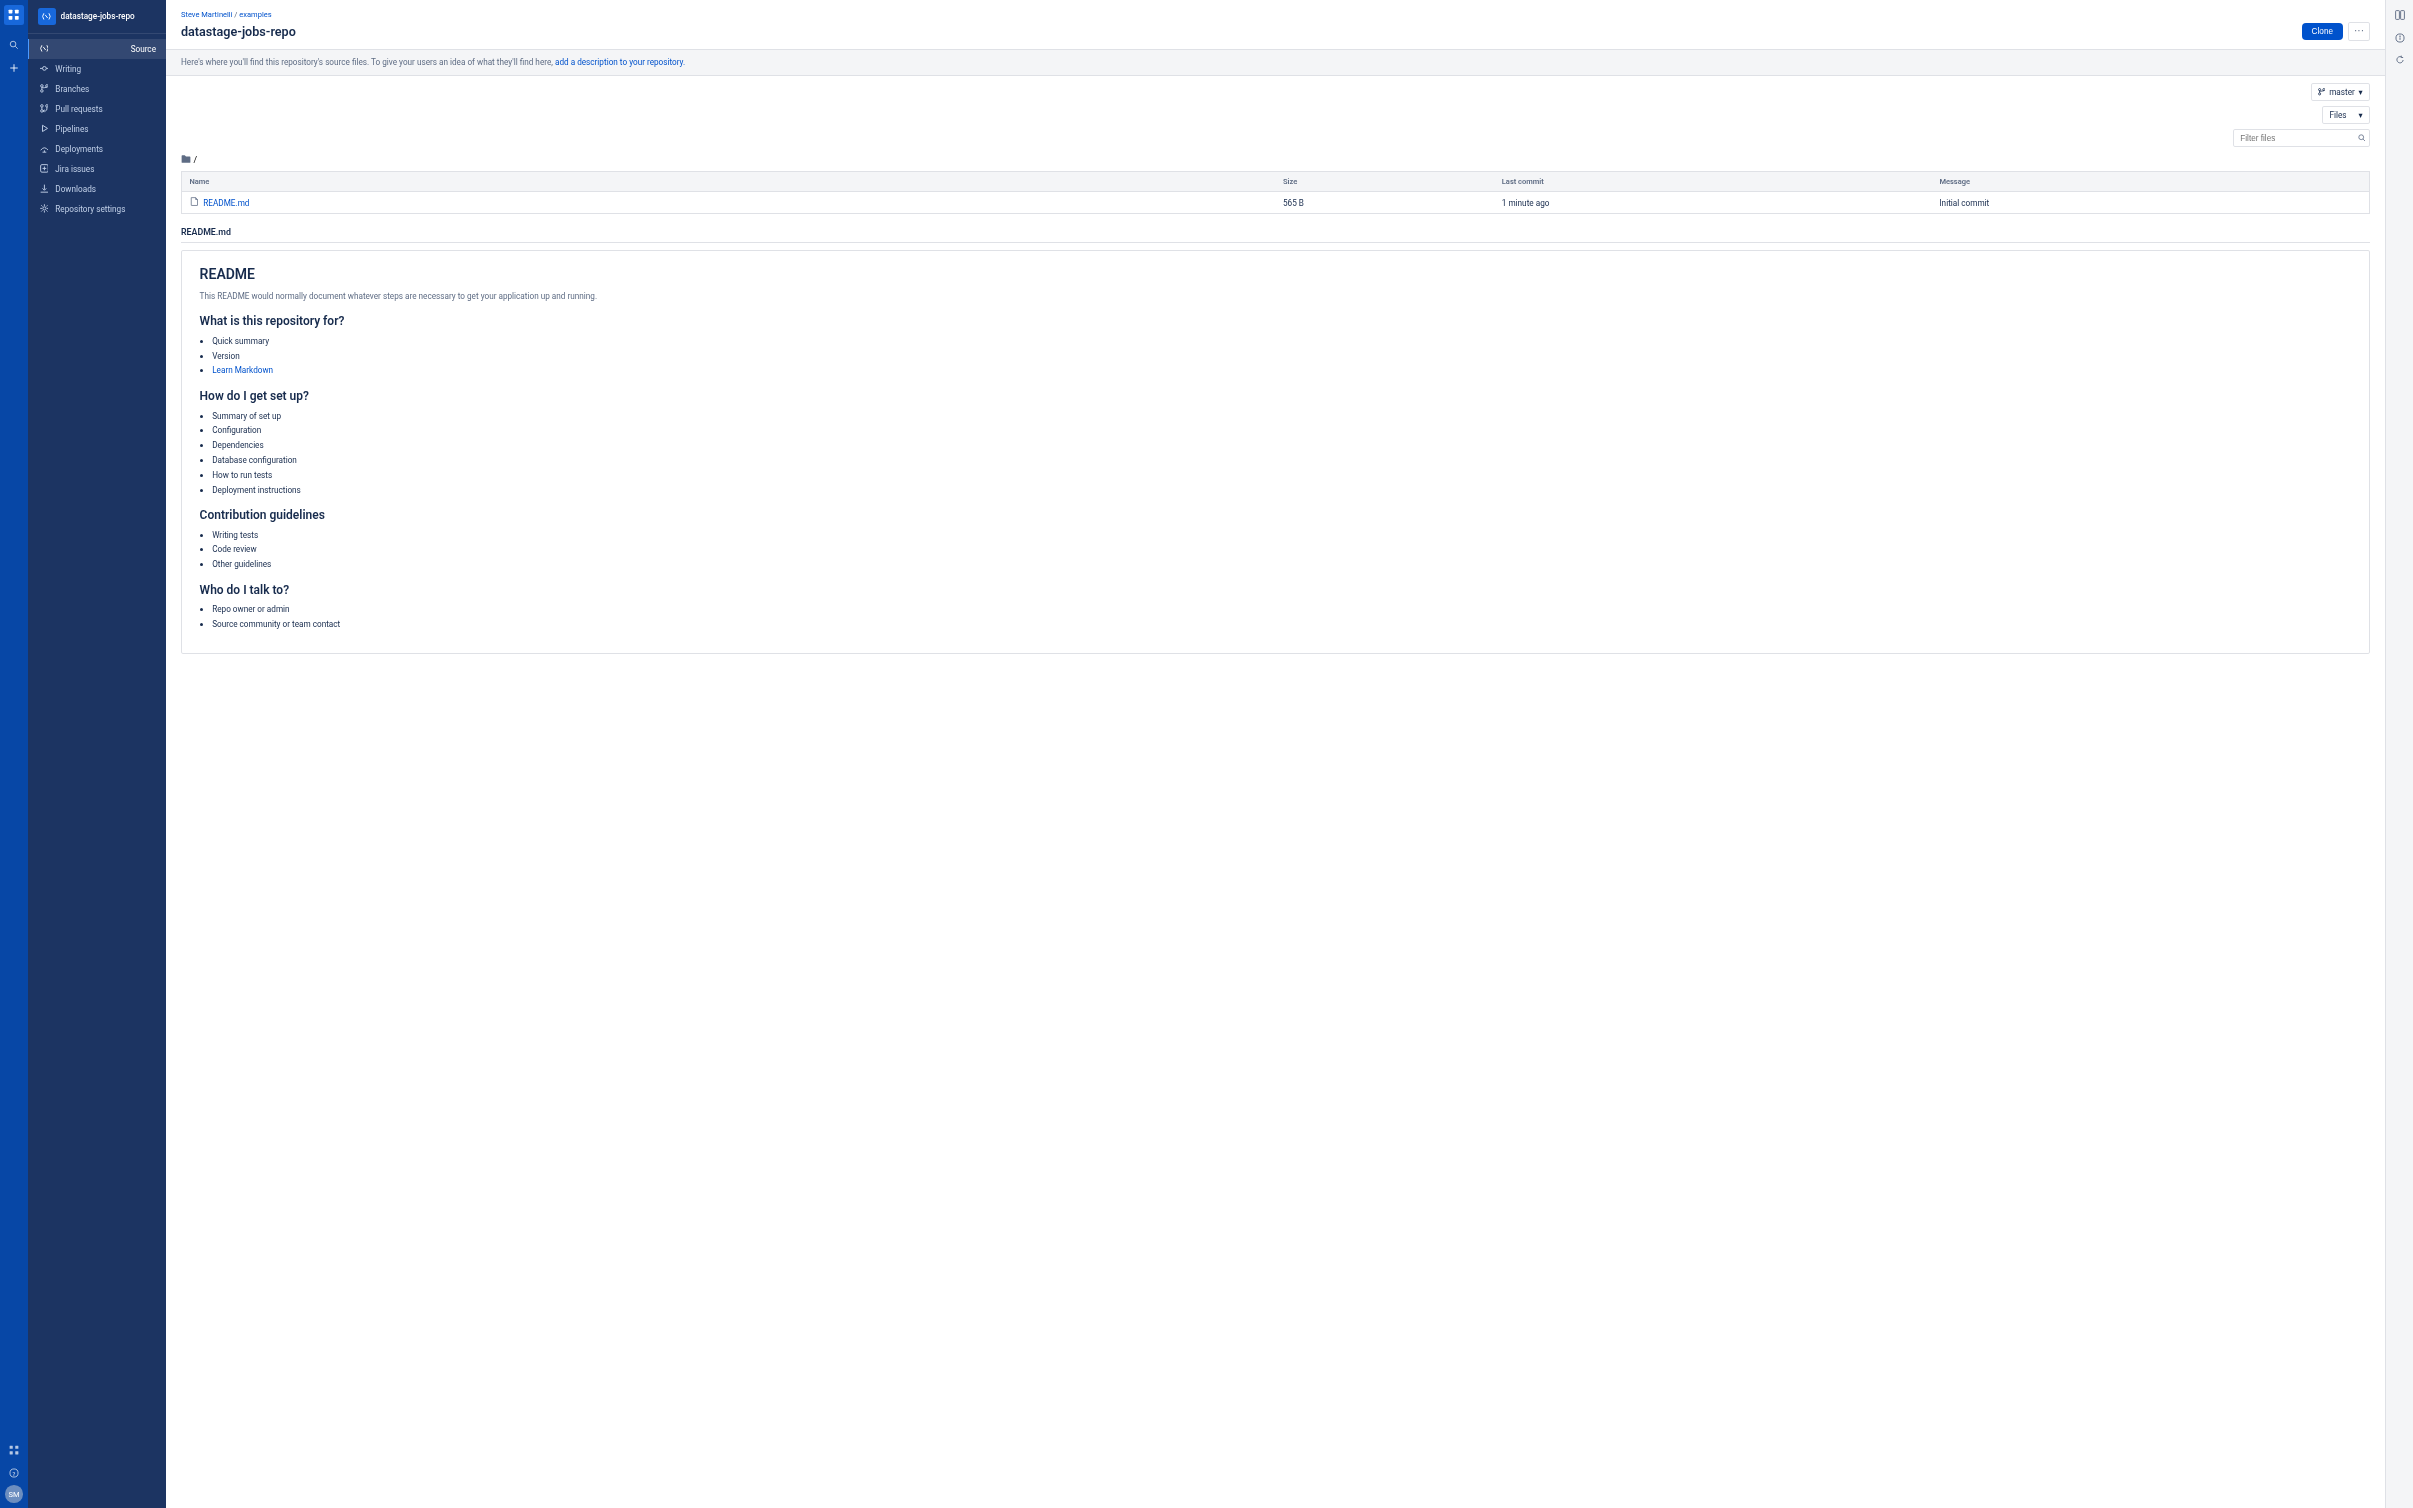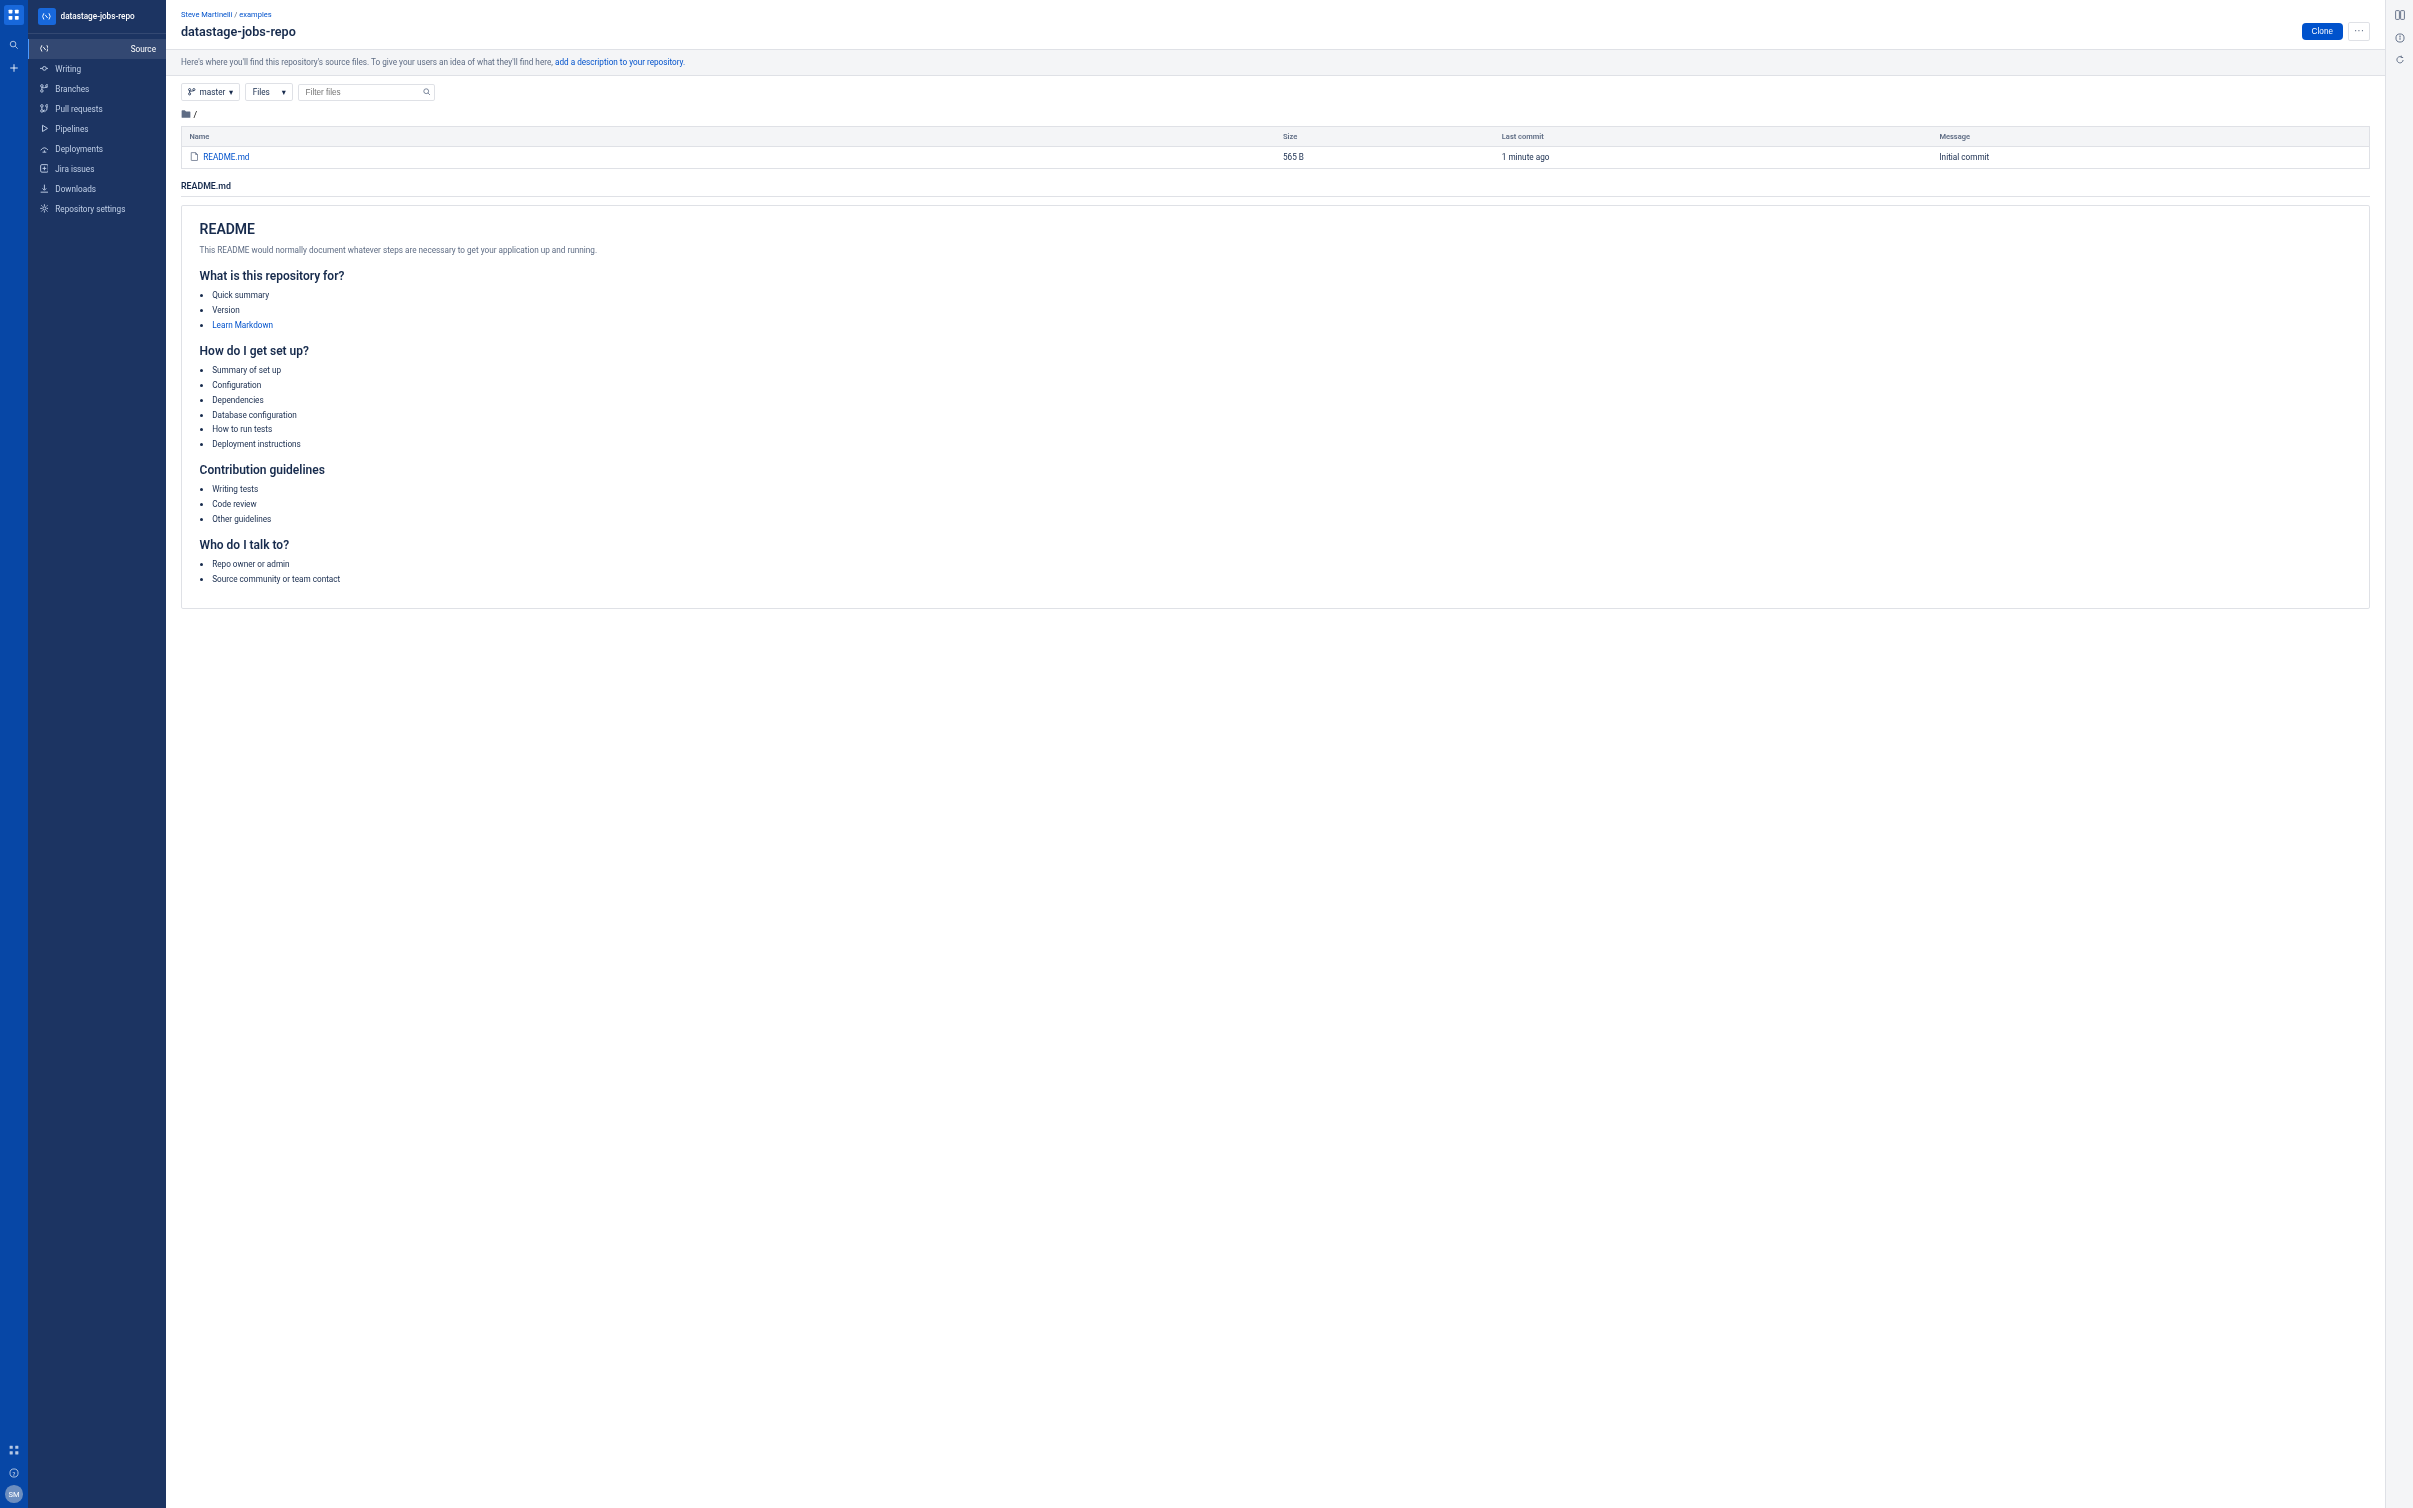--- a/index.html
+++ b/index.html
@@ -218,20 +218,21 @@
       color: #5e6c84;
     }
     .desc-bar a { color: #0052cc; text-decoration: none; }
 
     
     .file-toolbar {
       padding: 7.5px 15px;
       display: flex;
       gap: 5px;
       align-items: flex-end;
+      flex-direction: column;
     }
     .branch-select {
       display: flex;
       align-items: center;
       gap: 3.8px;
       border: 0.6px solid #dfe1e6;
       border-radius: 1.9px;
       padding: 3.1px 6.3px;
       background: white;
       cursor: pointer;

